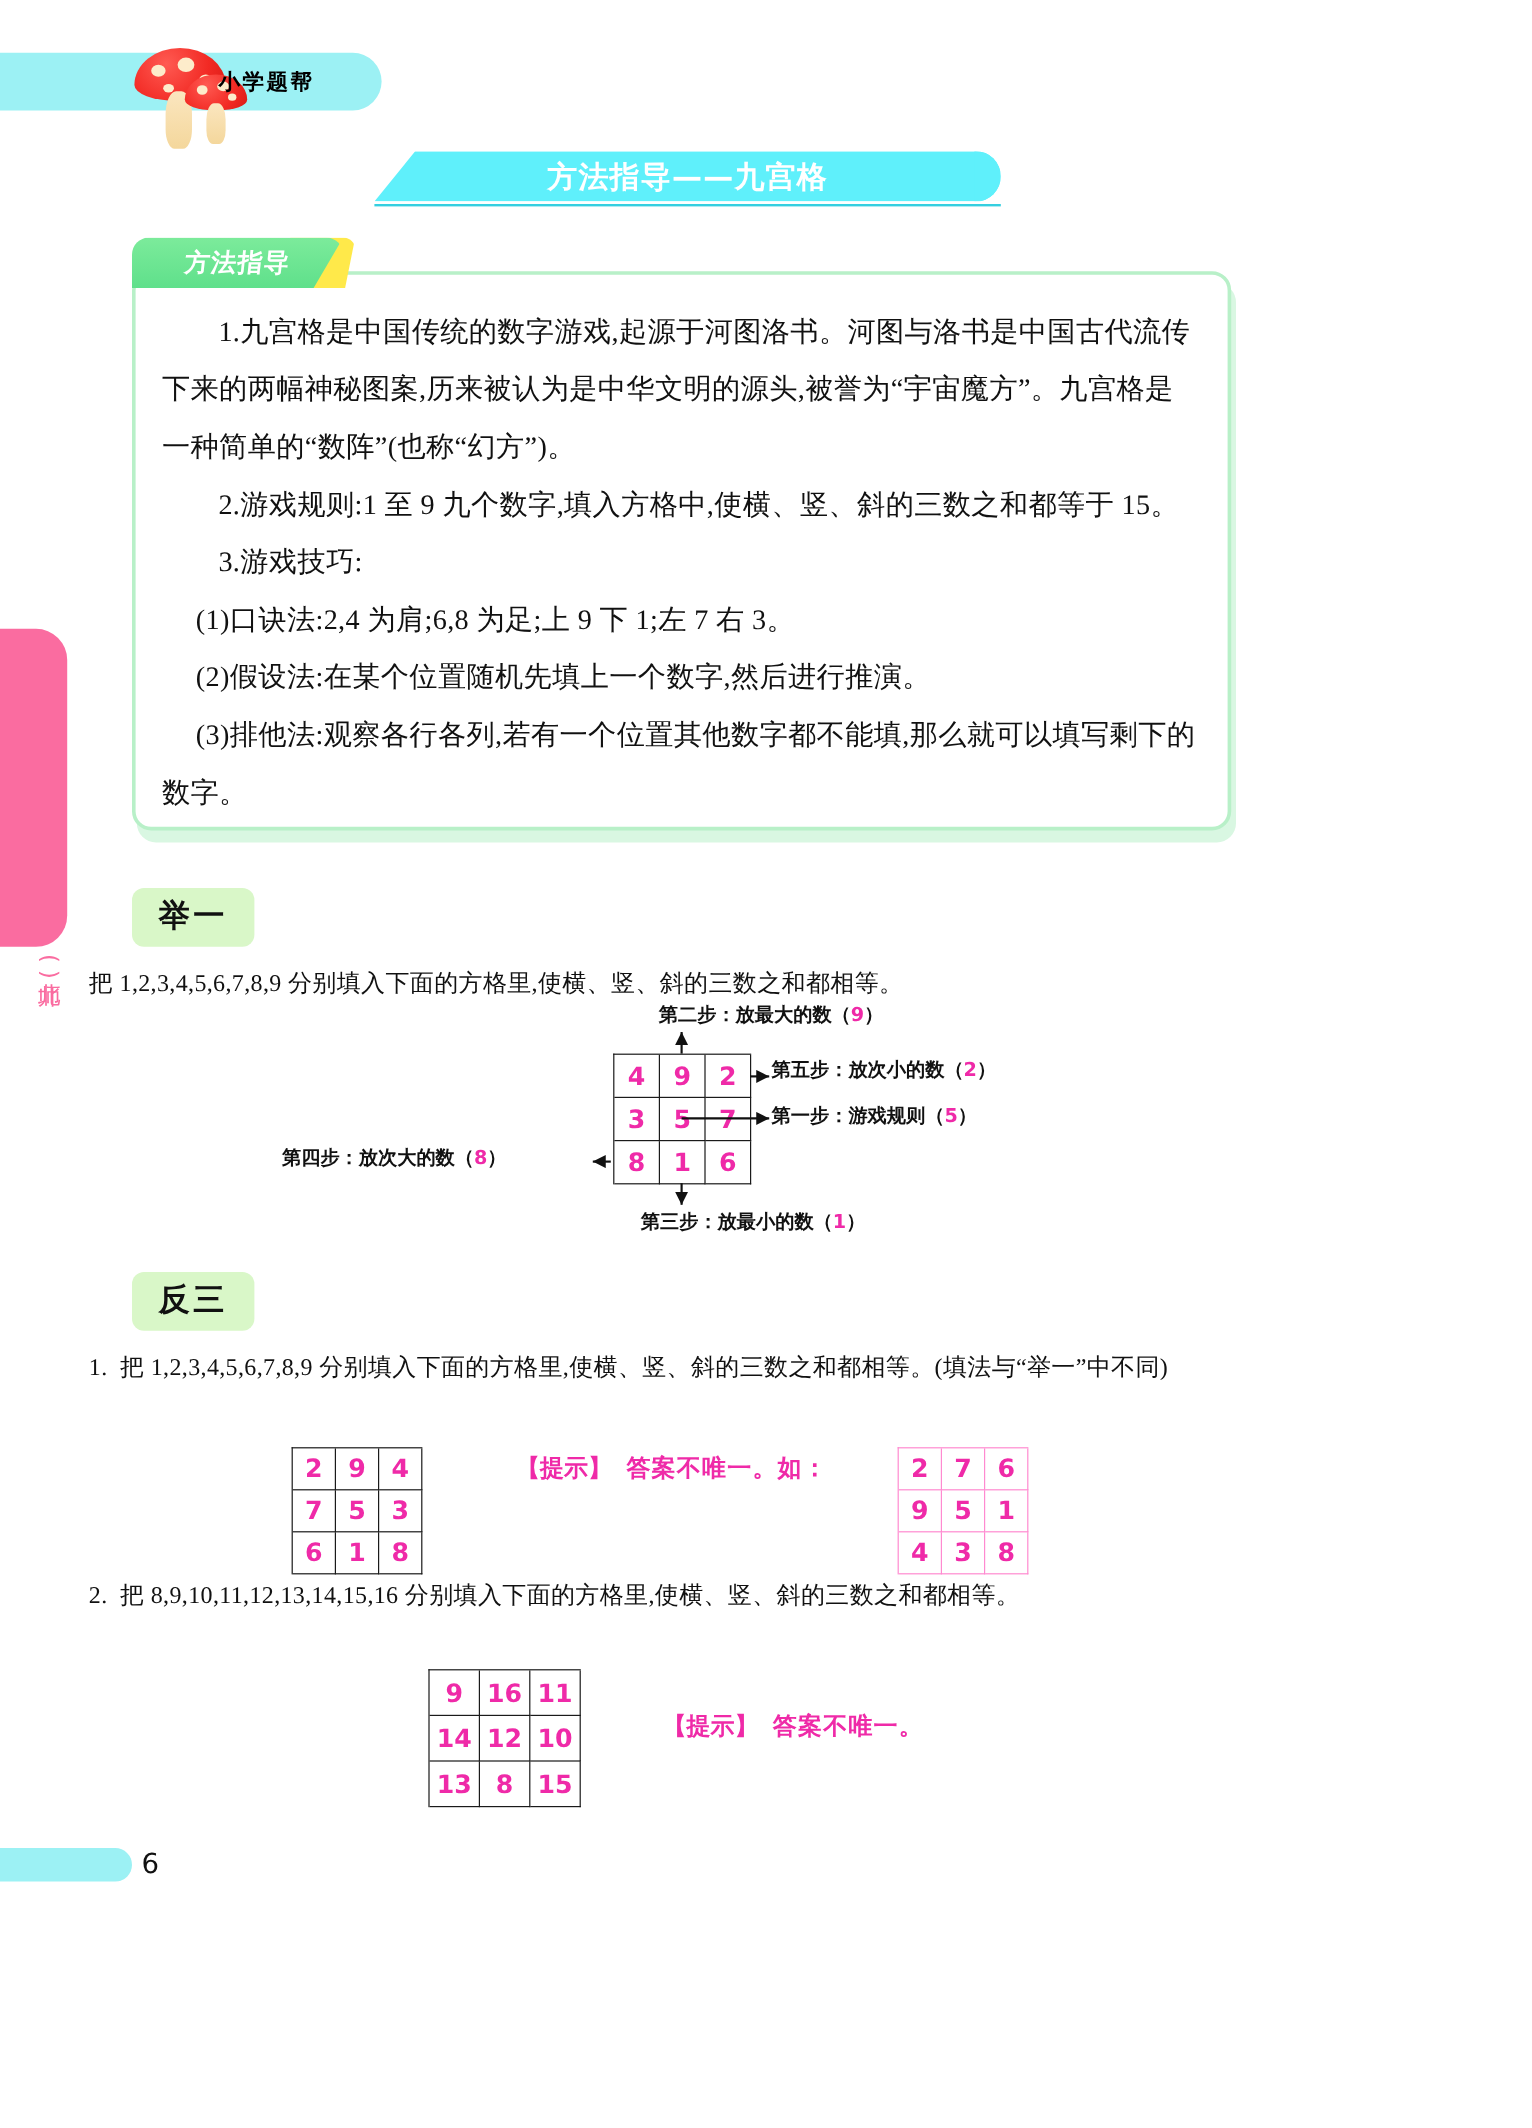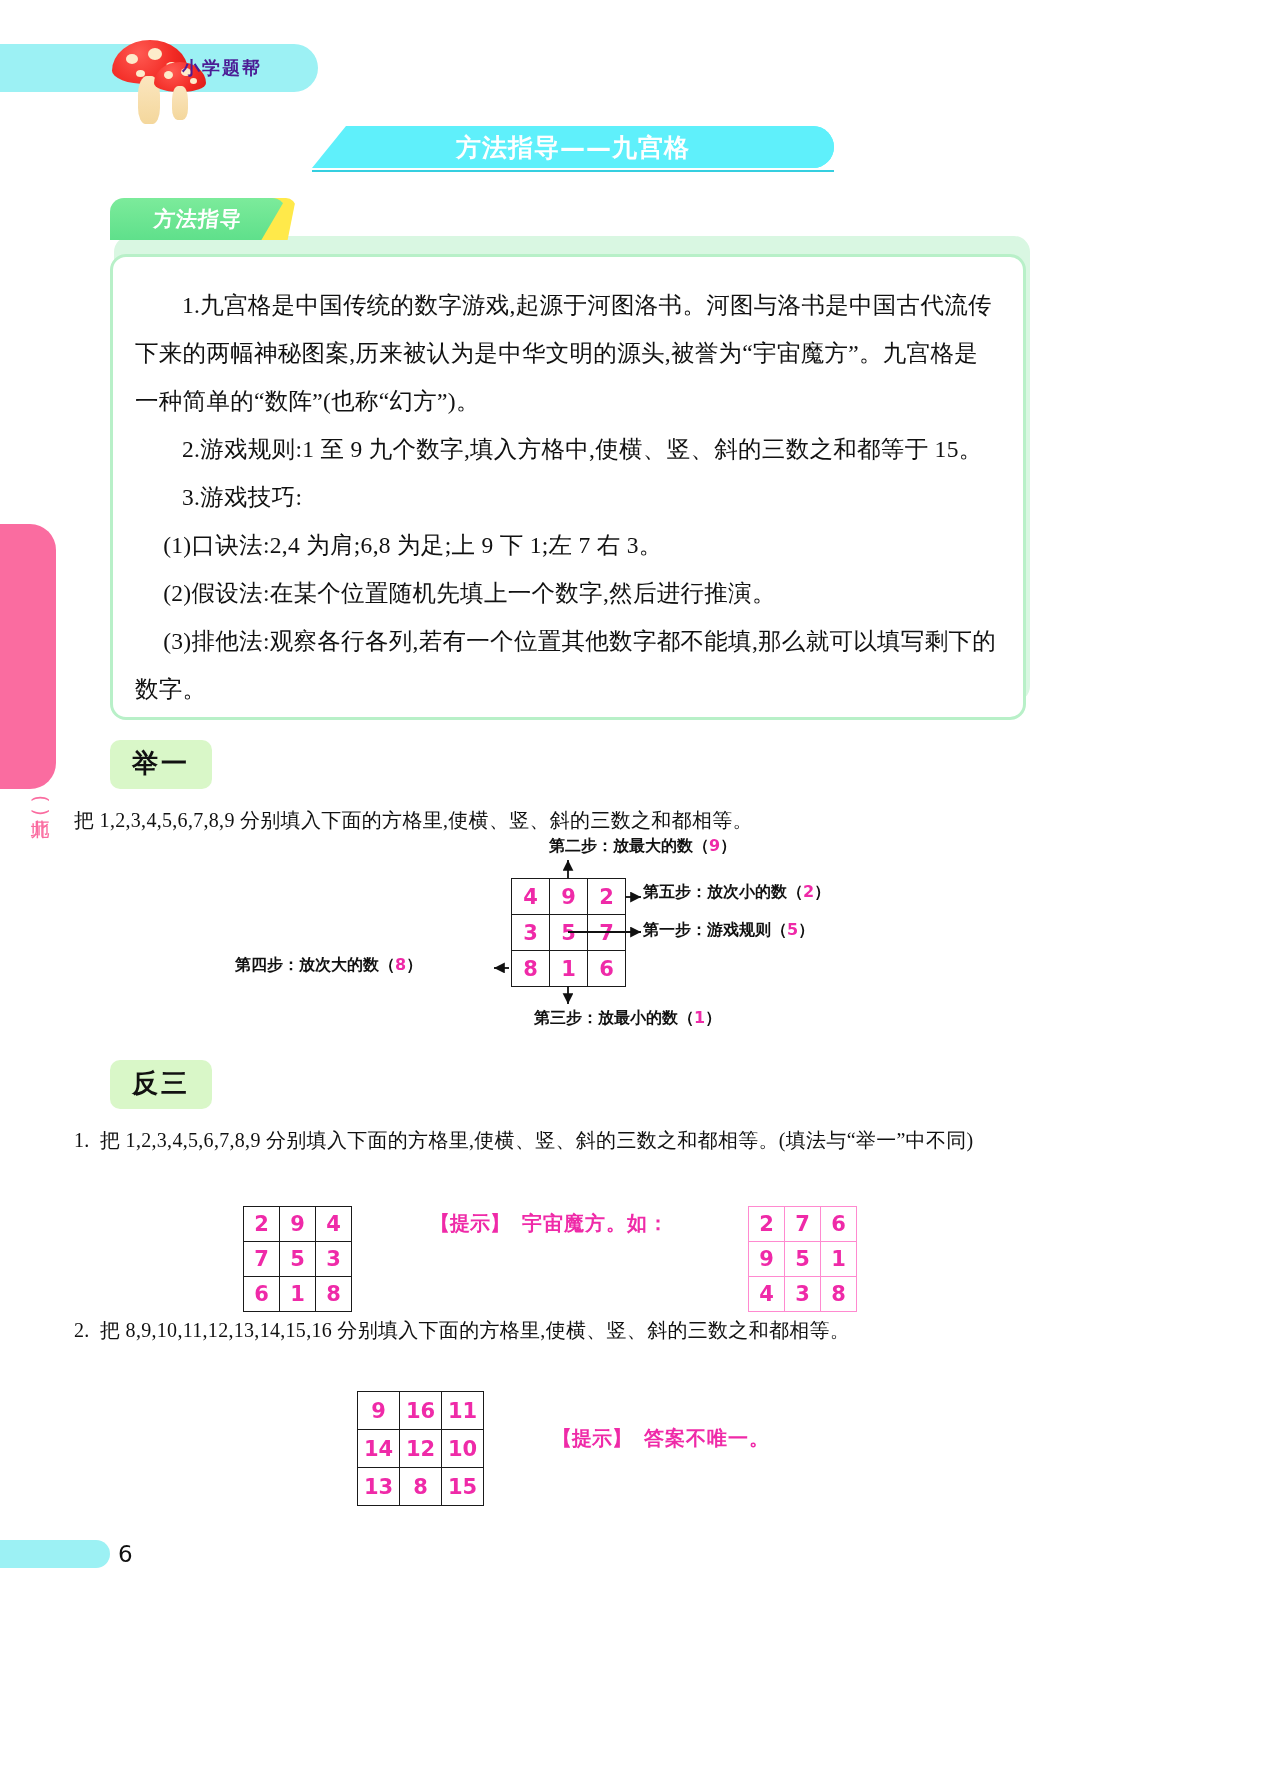--- a/index.html
+++ b/index.html
@@ -16,21 +16,21 @@
   .brand-bar {
     position: absolute; left: 0; top: 44px;
     width: 318px; height: 48px;
     background: #9cf1f4;
     border-top-right-radius: 24px;
     border-bottom-right-radius: 24px;
   }
   .brand-text {
     position: absolute; left: 182px; top: 56px;
     font-family: "DejaVu Sans", sans-serif;
-    font-size: 18px; font-weight: 700; color: #4c1d95;
+    font-size: 18px; font-weight: 700; color: #000000;
     letter-spacing: 2px;
   }
   
   .mush { position:absolute; }
   .mush .cap {
     position:absolute; border-radius: 50% 50% 46% 46% / 70% 70% 30% 30%;
     background: radial-gradient(circle at 35% 30%, #ff5a52 0%, #f22a24 60%, #d81b17 100%);
   }
   .mush .stem {
     position:absolute; background: linear-gradient(#fbe6bf,#f4d79c);
@@ -78,21 +78,20 @@
     position:absolute; left: 312px; top: 170px; width: 522px; height: 2px;
     background:#35cfe0;
   }
 
   
   .guide-box {
     position:absolute; left:110px; top:226px; width:916px; height:466px;
     background:#ffffff;
     border: 3px solid #b8f0c8;
     border-radius: 16px;
-    margin-top: 28px;
   }
   .guide-shadow {
     position:absolute; left:114px; top:236px; width:916px; height:466px;
     background:#d9f7e2;
     border-radius:16px;
     z-index:-1;
   }
   .guide-tab {
     position:absolute; left:110px; top:198px;
     width:176px; height:42px;
@@ -370,21 +369,21 @@
   <div class="cell">4</div>
   <div class="cell">7</div>
   <div class="cell">5</div>
   <div class="cell">3</div>
   <div class="cell">6</div>
   <div class="cell">1</div>
   <div class="cell">8</div>
 </div>
 
 <div class="hint" id="hint1">
-  <span class="tip">【提示】</span><span class="body">宇宙魔方。如：</span>
+  <span class="tip">【提示】</span><span class="body">答案不唯一。如：</span>
 </div>
 
 <div class="grid3" id="grid-f1hint">
   <div class="cell">2</div>
   <div class="cell">7</div>
   <div class="cell">6</div>
   <div class="cell">9</div>
   <div class="cell">5</div>
   <div class="cell">1</div>
   <div class="cell">4</div>

